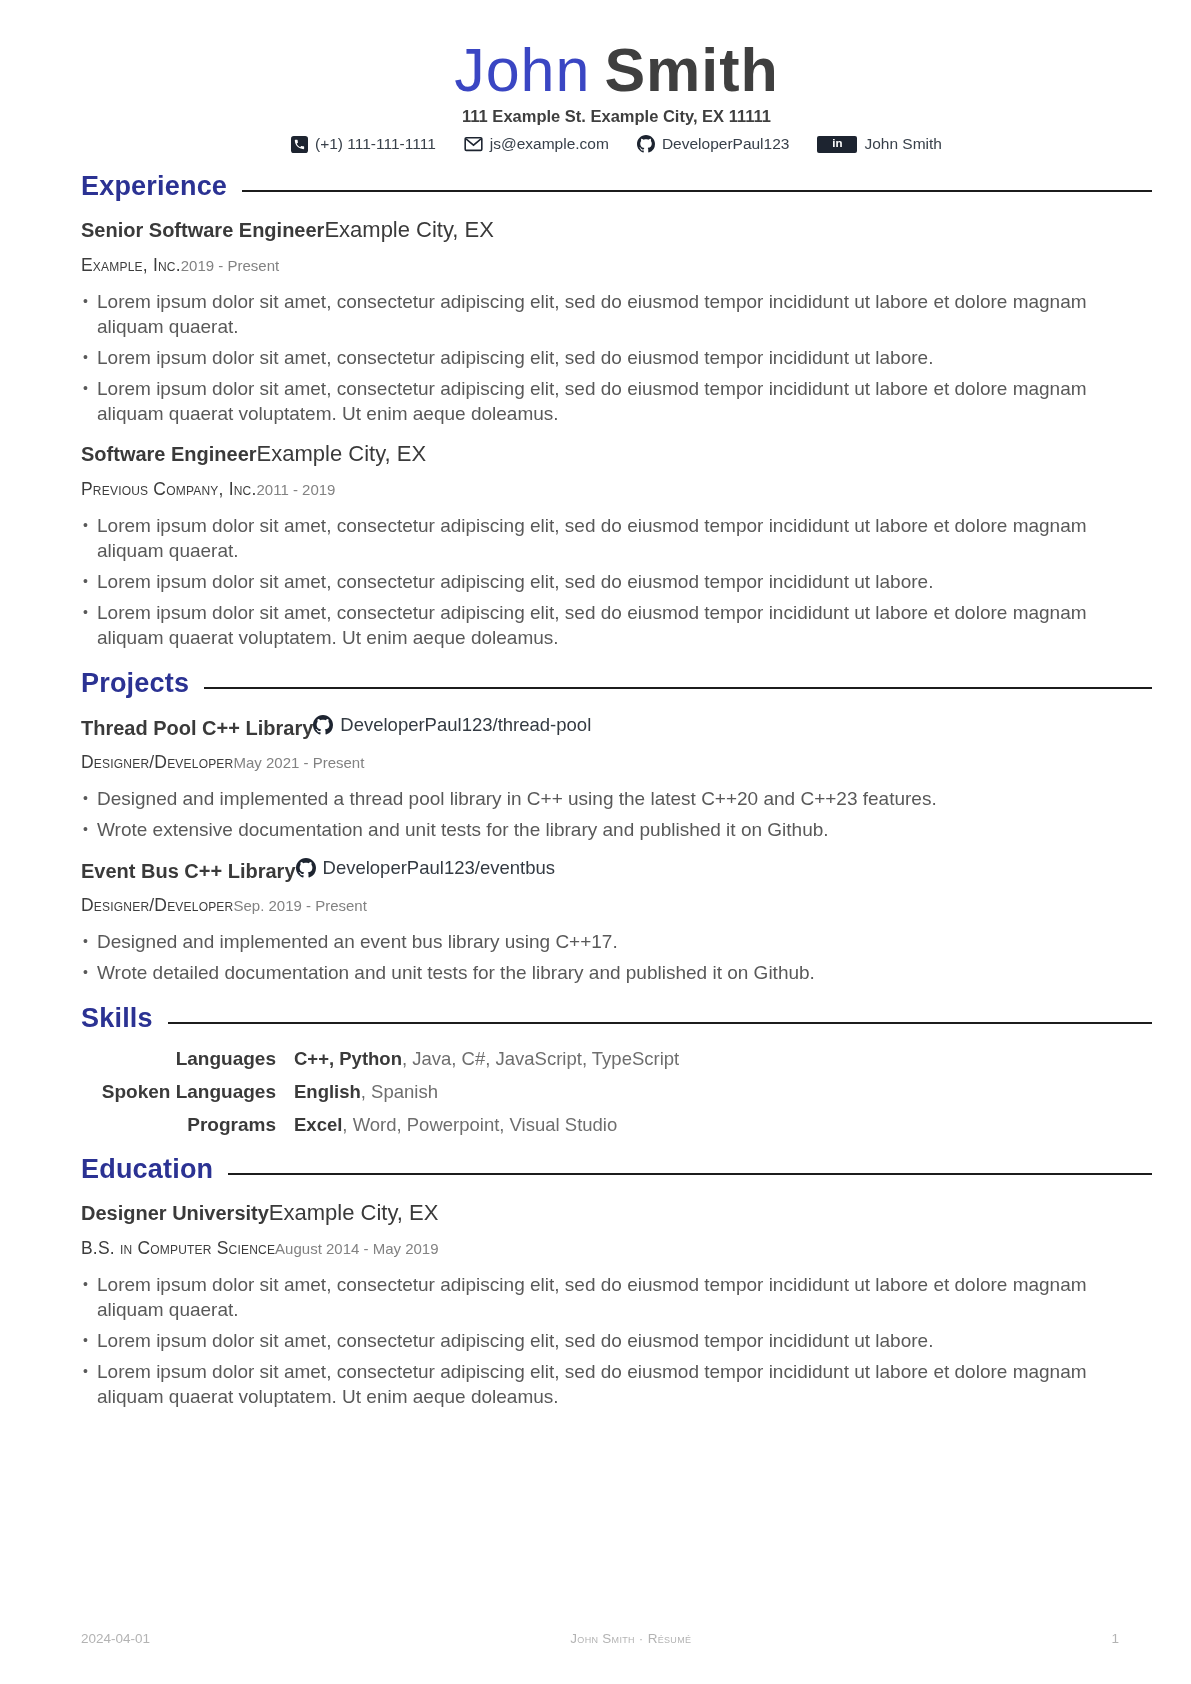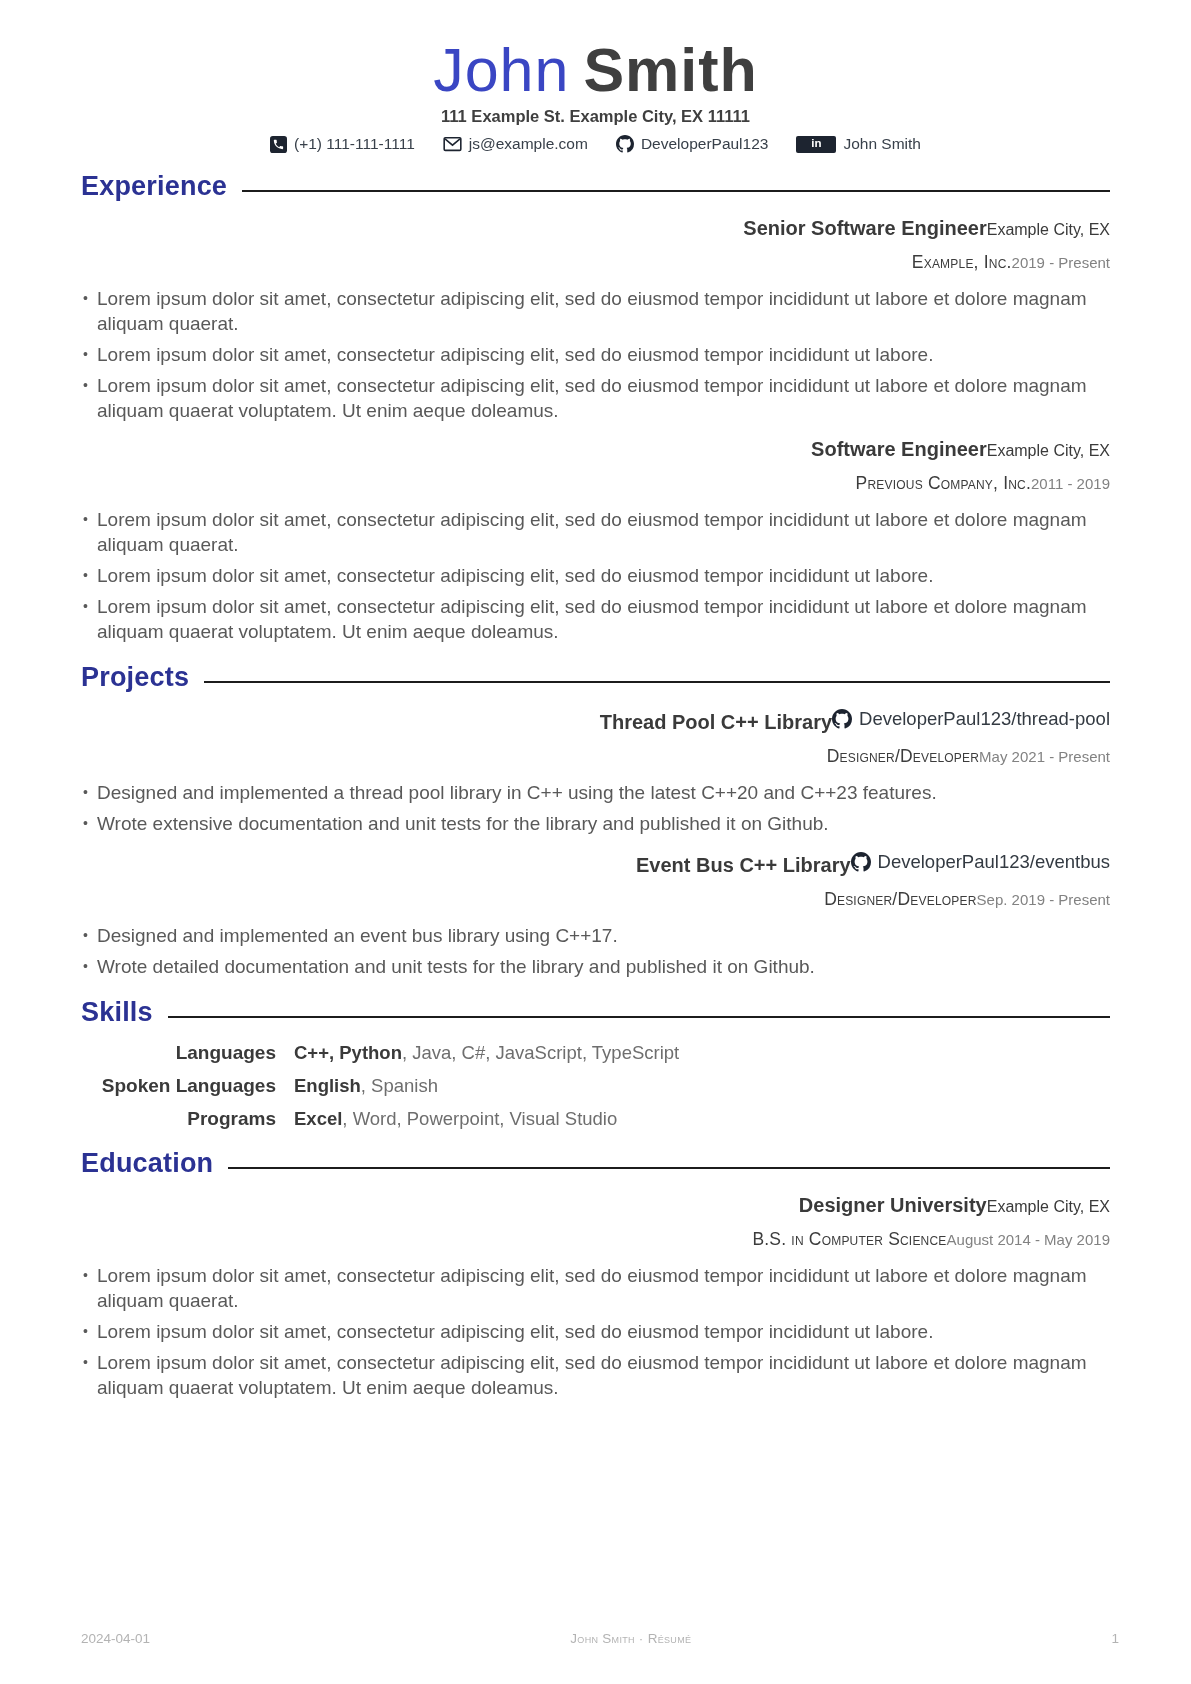--- a/index.html
+++ b/index.html
@@ -4,21 +4,21 @@
 <style>
   html,body{margin:0;padding:0;background:#888;}
   .page{
     position:relative;
     width:1191px;height:1684px;
     margin:0 auto;
     background:#ffffff;
     font-family:"Liberation Sans","DejaVu Sans",sans-serif;
     color:#3d3d3d;
     box-sizing:border-box;
-    padding:38px 81px 0 81px;
+    padding:38px 39px 0 81px;
     overflow:hidden;
   }
   
   .hdr{text-align:center;}
   .name{font-size:61px;line-height:1.05;letter-spacing:1px;}
   .name .first{color:#3a46c3;font-weight:300;}
   .name .last{color:#3f3f3f;font-weight:700;margin-left:14px;}
   .tagline{
     margin-top:10px;font-size:17.5px;font-weight:600;color:#3a4cc6;
     font-variant:small-caps;letter-spacing:.6px;
@@ -35,23 +35,23 @@
     font-size:11.5px;font-weight:700;line-height:1;
   }
   .ic{display:block;}
   
   .sec-head{display:flex;align-items:center;margin-top:18px;}
   .sec-head h2{
     margin:0;font-size:27px;font-weight:700;color:#2b3293;letter-spacing:.2px;
   }
   .rule{flex:1;height:2.5px;background:#1c1c1c;margin-left:15px;margin-top:9px;}
   .entry{margin-top:15px;}
-  .row{display:flex;justify-content:flex-end;align-items:baseline;}
+  .row{display:flex;justify-content:flex-start;align-items:baseline;}
   .row h3{margin:0;font-size:20px;font-weight:700;color:#3a3a3a;}
-  .loc{font-size:16px;color:#3a3a3a;}
+  .loc{font-size:22px;color:#3a3a3a;}
   .row.sub{margin-top:12px;}
   .sc{font-variant:small-caps;font-size:17.5px;color:#3c3c3c;letter-spacing:.2px;}
   .date{font-size:15px;color:#828282;}
   .repo{display:flex;align-items:center;gap:7px;font-size:18.5px;color:#333a42;}
   ul.bullets{margin:13px 0 0 0;padding:0;list-style:none;}
   ul.bullets li{
     position:relative;padding-left:16px;margin-bottom:6px;
     font-size:19px;line-height:25px;color:#595959;
   }
   ul.bullets li::before{

